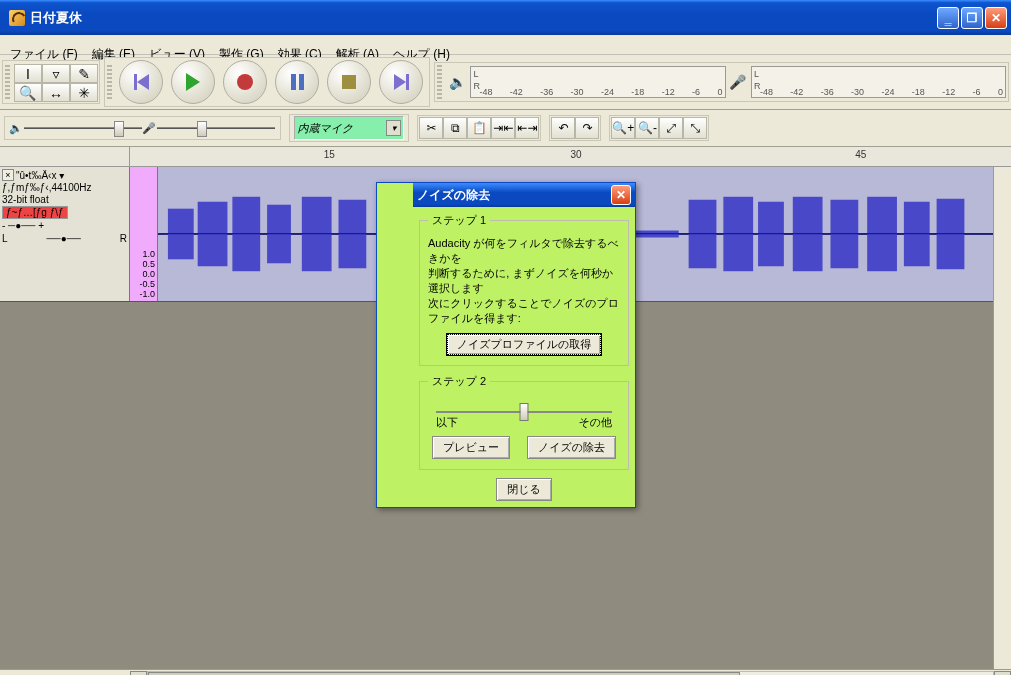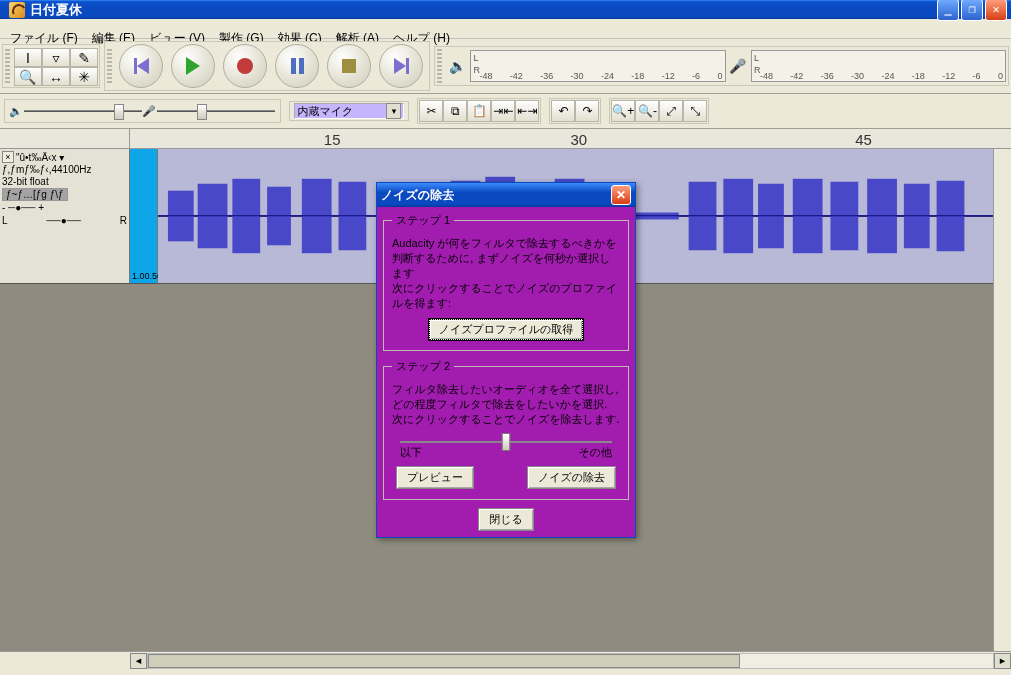--- a/index.html
+++ b/index.html
@@ -1,20 +1,20 @@
 <!DOCTYPE html>
 <html><head>
 <meta charset="utf-8">
 <style>
   * { box-sizing: border-box; margin: 0; padding: 0; }
   body { font-family: "MS UI Gothic", sans-serif; font-size: 11px; background: #ece9d8; }
   .desktop { width: 1011px; height: 675px; position: relative; background: #ece9d8; overflow: hidden; }
 
   
-  .titlebar { height: 19px; background: linear-gradient(to bottom, #3b8cff 0%, #0d54ce 8%, #0a49c0 40%, #0a49c0 88%, #083a9a 100%); display: flex; align-items: center; color: #fff; font-weight: bold; font-size: 13px; padding: 0 4px; font-family: Liberation Mono, monospace; }
+  .titlebar { height: 35px; background: linear-gradient(to bottom, #3b8cff 0%, #0d54ce 8%, #0a49c0 40%, #0a49c0 88%, #083a9a 100%); display: flex; align-items: center; color: #fff; font-weight: bold; font-size: 13px; padding: 0 4px; }
   .titlebar .app-icon { width: 16px; height: 16px; margin: 0 5px; border-radius: 2px; background: linear-gradient(135deg,#f9d36b,#d98b1b); display:inline-block; position:relative;}
   .titlebar .app-icon::after{content:"";position:absolute;left:3px;top:2px;width:10px;height:10px;border-radius:50%;border:2px solid #5b2a00;border-right-color:transparent;border-bottom-color:transparent;transform:rotate(15deg);}
   .titlebar .title { flex: 1; }
   .winbtns { display: flex; gap: 2px; }
   .winbtn { width: 22px; height: 22px; border-radius: 3px; border: 1px solid #fff; display:flex;align-items:center;justify-content:center;color:#fff;font-weight:bold;font-size:12px;}
   .winbtn.min, .winbtn.max { background: linear-gradient(to bottom,#6fa9ff,#2d63cc); }
   .winbtn.close { background: linear-gradient(to bottom,#ff9c7a,#d73f14); }
 
   
   .menubar { height: 20px; background: #ece9d8; border-bottom: 1px solid #c0c0b8; display:flex; align-items:center; padding: 0 6px; gap: 6px; font-size: 12px;}
@@ -43,50 +43,50 @@
   .meter .micicon{margin:0 4px;font-size:14px;}
   .meter .scale{flex:1;border:1px solid #999;background:#f4f2e8;height:32px;position:relative;font-size:9px;color:#333;}
   .meter .scale .lbl{position:absolute;left:2px;font-size:9px;color:#555;} .meter .scale .lbl.L{top:2px;} .meter .scale .lbl.R{top:14px;}
   .meter .ticks{position:absolute;bottom:0;left:8px;right:2px;display:flex;justify-content:space-between;font-size:9px;color:#555;}
 
   
   .toolrow2 { display:flex; align-items:center; border-bottom:1px solid #a0a090; padding:2px; gap:4px;}
   .slider{width:120px;height:20px;position:relative;border:1px solid transparent;display:flex;align-items:center;}
   .slider .track{flex:1;height:2px;background:#888;}
   .slider .thumb{position:absolute;top:2px;width:10px;height:16px;background:linear-gradient(to bottom,#fff,#cfcaba);border:1px solid #888;}
-  .combo{border:1px inset #fff;background:#c4b5fd;height:16px;padding:0 2px;display:flex;align-items:center;width:110px;justify-content:space-between;font-size:11px;}
+  .combo{border:1px inset #fff;background:#86efac;height:24px;padding:0 2px;display:flex;align-items:center;width:110px;justify-content:space-between;font-size:11px;font-style:italic;}
   .combo .dd{width:15px;height:16px;background:#e0e0d0;border:1px solid #888;display:flex;align-items:center;justify-content:center;font-size:9px;}
   .sbtn{width:24px;height:22px;border:1px solid #b8b6a6;background:linear-gradient(to bottom,#fefefe,#e2e0d0);display:flex;align-items:center;justify-content:center;font-size:12px;}
 
   
-  .ruler{height:20px;background:#e9e7db;border-bottom:1px solid #999;position:relative;font-size:15px;color:#333;margin-left:130px;}
+  .ruler{height:20px;background:#e9e7db;border-bottom:1px solid #999;position:relative;font-size:10px;color:#333;margin-left:130px;}
   .ruler .rnum{position:absolute;top:2px;}
 
   
   .trackarea{position:relative; height:520px; background:#8f8c7f;}
   .track{display:flex;height:135px;background:#bdbdd5;border-bottom:1px solid #555;}
   .trackhead{width:130px;background:#e4e2d4;border-right:1px solid #777;font-size:10px;padding:2px;}
   .trackhead .trname{display:flex;align-items:center;gap:2px;} .closex{border:1px solid #888;width:12px;height:12px;font-size:9px;text-align:center;line-height:10px;background:#f0eee0;}
   .trackhead .line{margin:1px 0;}
-  .smallbtn{border:1px solid #999;background:#a3a3a3;padding:0 3px;font-size:10px;display:inline-block;}
+  .smallbtn{border:1px solid #999;background:#ef4444;padding:0 3px;font-size:10px;display:inline-block;}
   .panbox{display:flex;align-items:center;justify-content:space-between;margin-top:2px;font-size:10px;}
-  .vscale{width:28px;background:#0ea5e9;border-right:1px solid #777;font-size:9px;display:flex;flex-direction:row;justify-content:flex-start;align-items:flex-end;padding:2px 2px;}
+  .vscale{width:28px;background:#f0abfc;border-right:1px solid #777;font-size:9px;display:flex;flex-direction:column;justify-content:flex-end;align-items:flex-end;padding:2px 2px;}
   .wave{flex:1;position:relative;background:#b8b8d7;overflow:hidden;}
   .wave .mid{position:absolute;top:50%;left:0;right:0;height:1px;background:#29297a;}
   .wave svg{position:absolute;top:0;left:0;width:100%;height:100%;}
 
   .hscroll{position:absolute;bottom:0;left:0;right:0;height:18px;background:#ece9d8;display:flex;align-items:center;border-top:1px solid #999;}
   .hscroll .arrow{width:17px;height:16px;border:1px solid #888;background:#e0e0d0;display:flex;align-items:center;justify-content:center;}
   .hscroll .gutter{flex:1;background:#efeee2;height:16px;border:1px solid #bbb;position:relative;}
   .hscroll .hthumb{position:absolute;left:0;width:70%;top:0;bottom:0;background:#cfceb8;border:1px solid #888;}
 
   .vscroll{position:absolute;top:0;right:0;bottom:18px;width:18px;background:#ece9d8;border-left:1px solid #999;}
 
   
-  .dialog{position:absolute;left:376px;top:182px;width:260px;background:#a21caf;border:1px solid #0a49c0;box-shadow:2px 2px 6px rgba(0,0,0,0.4);}
+  .dialog{position:absolute;left:376px;top:182px;width:260px;background:#bef264;border:1px solid #0a49c0;box-shadow:2px 2px 6px rgba(0,0,0,0.4);padding-left:36px;}
   .dlgtitle{height:24px;background:linear-gradient(to bottom,#3b8cff,#0a49c0 40%,#0a49c0 88%,#083a9a);color:#fff;font-weight:bold;display:flex;align-items:center;padding:0 4px;font-size:12px;}
   .dlgtitle .dclose{margin-left:auto;width:20px;height:20px;background:linear-gradient(to bottom,#ff9c7a,#d73f14);border:1px solid #fff;border-radius:3px;display:flex;align-items:center;justify-content:center;font-size:12px;}
   .dlgbody{padding:6px;font-size:11px;}
   .dlgbody .credit{text-align:center;margin:2px 0 6px;}
   fieldset{border:1px solid #bdbcae;padding:8px 8px 10px;margin-bottom:8px;}
   legend{padding:0 4px;font-size:11px;}
   .dlgbtn{border:1px solid #888;background:#ece9d8;padding:3px 10px;font-size:11px;box-shadow:1px 1px 0 #fff inset,-1px -1px 0 #aaa inset;}
   .dlgbtn.focus{border:1px dotted #000;outline:1px solid #000;padding:2px 9px;}
   .center{text-align:center;}
   .sliderline{height:2px;background:#888;margin:14px 8px 2px;position:relative;}
@@ -328,25 +328,20 @@
           <div>判断するために, まずノイズを何秒か選択します</div>
           <div>次にクリックすることでノイズのプロファイルを得ます:</div>
         </div>
         <div class="center" style="margin-top:8px;">
           <button class="dlgbtn focus">ノイズプロファイルの取得</button>
         </div>
       </fieldset>
 
       <fieldset>
         <legend>ステップ 2</legend>
-        <div>
-          <div>フィルタ除去したいオーディオを全て選択し,</div>
-          <div>どの程度フィルタで除去をしたいかを選択.</div>
-          <div>次にクリックすることでノイズを除去します.</div>
-        </div>
         <div class="sliderline">
             <div class="th"></div>
           </div>
         <div class="labrow">
           <span>以下</span>
           <span>その他</span>
         </div>
         <div class="btnrow">
           <button class="dlgbtn">プレビュー</button>
           <button class="dlgbtn">ノイズの除去</button>

